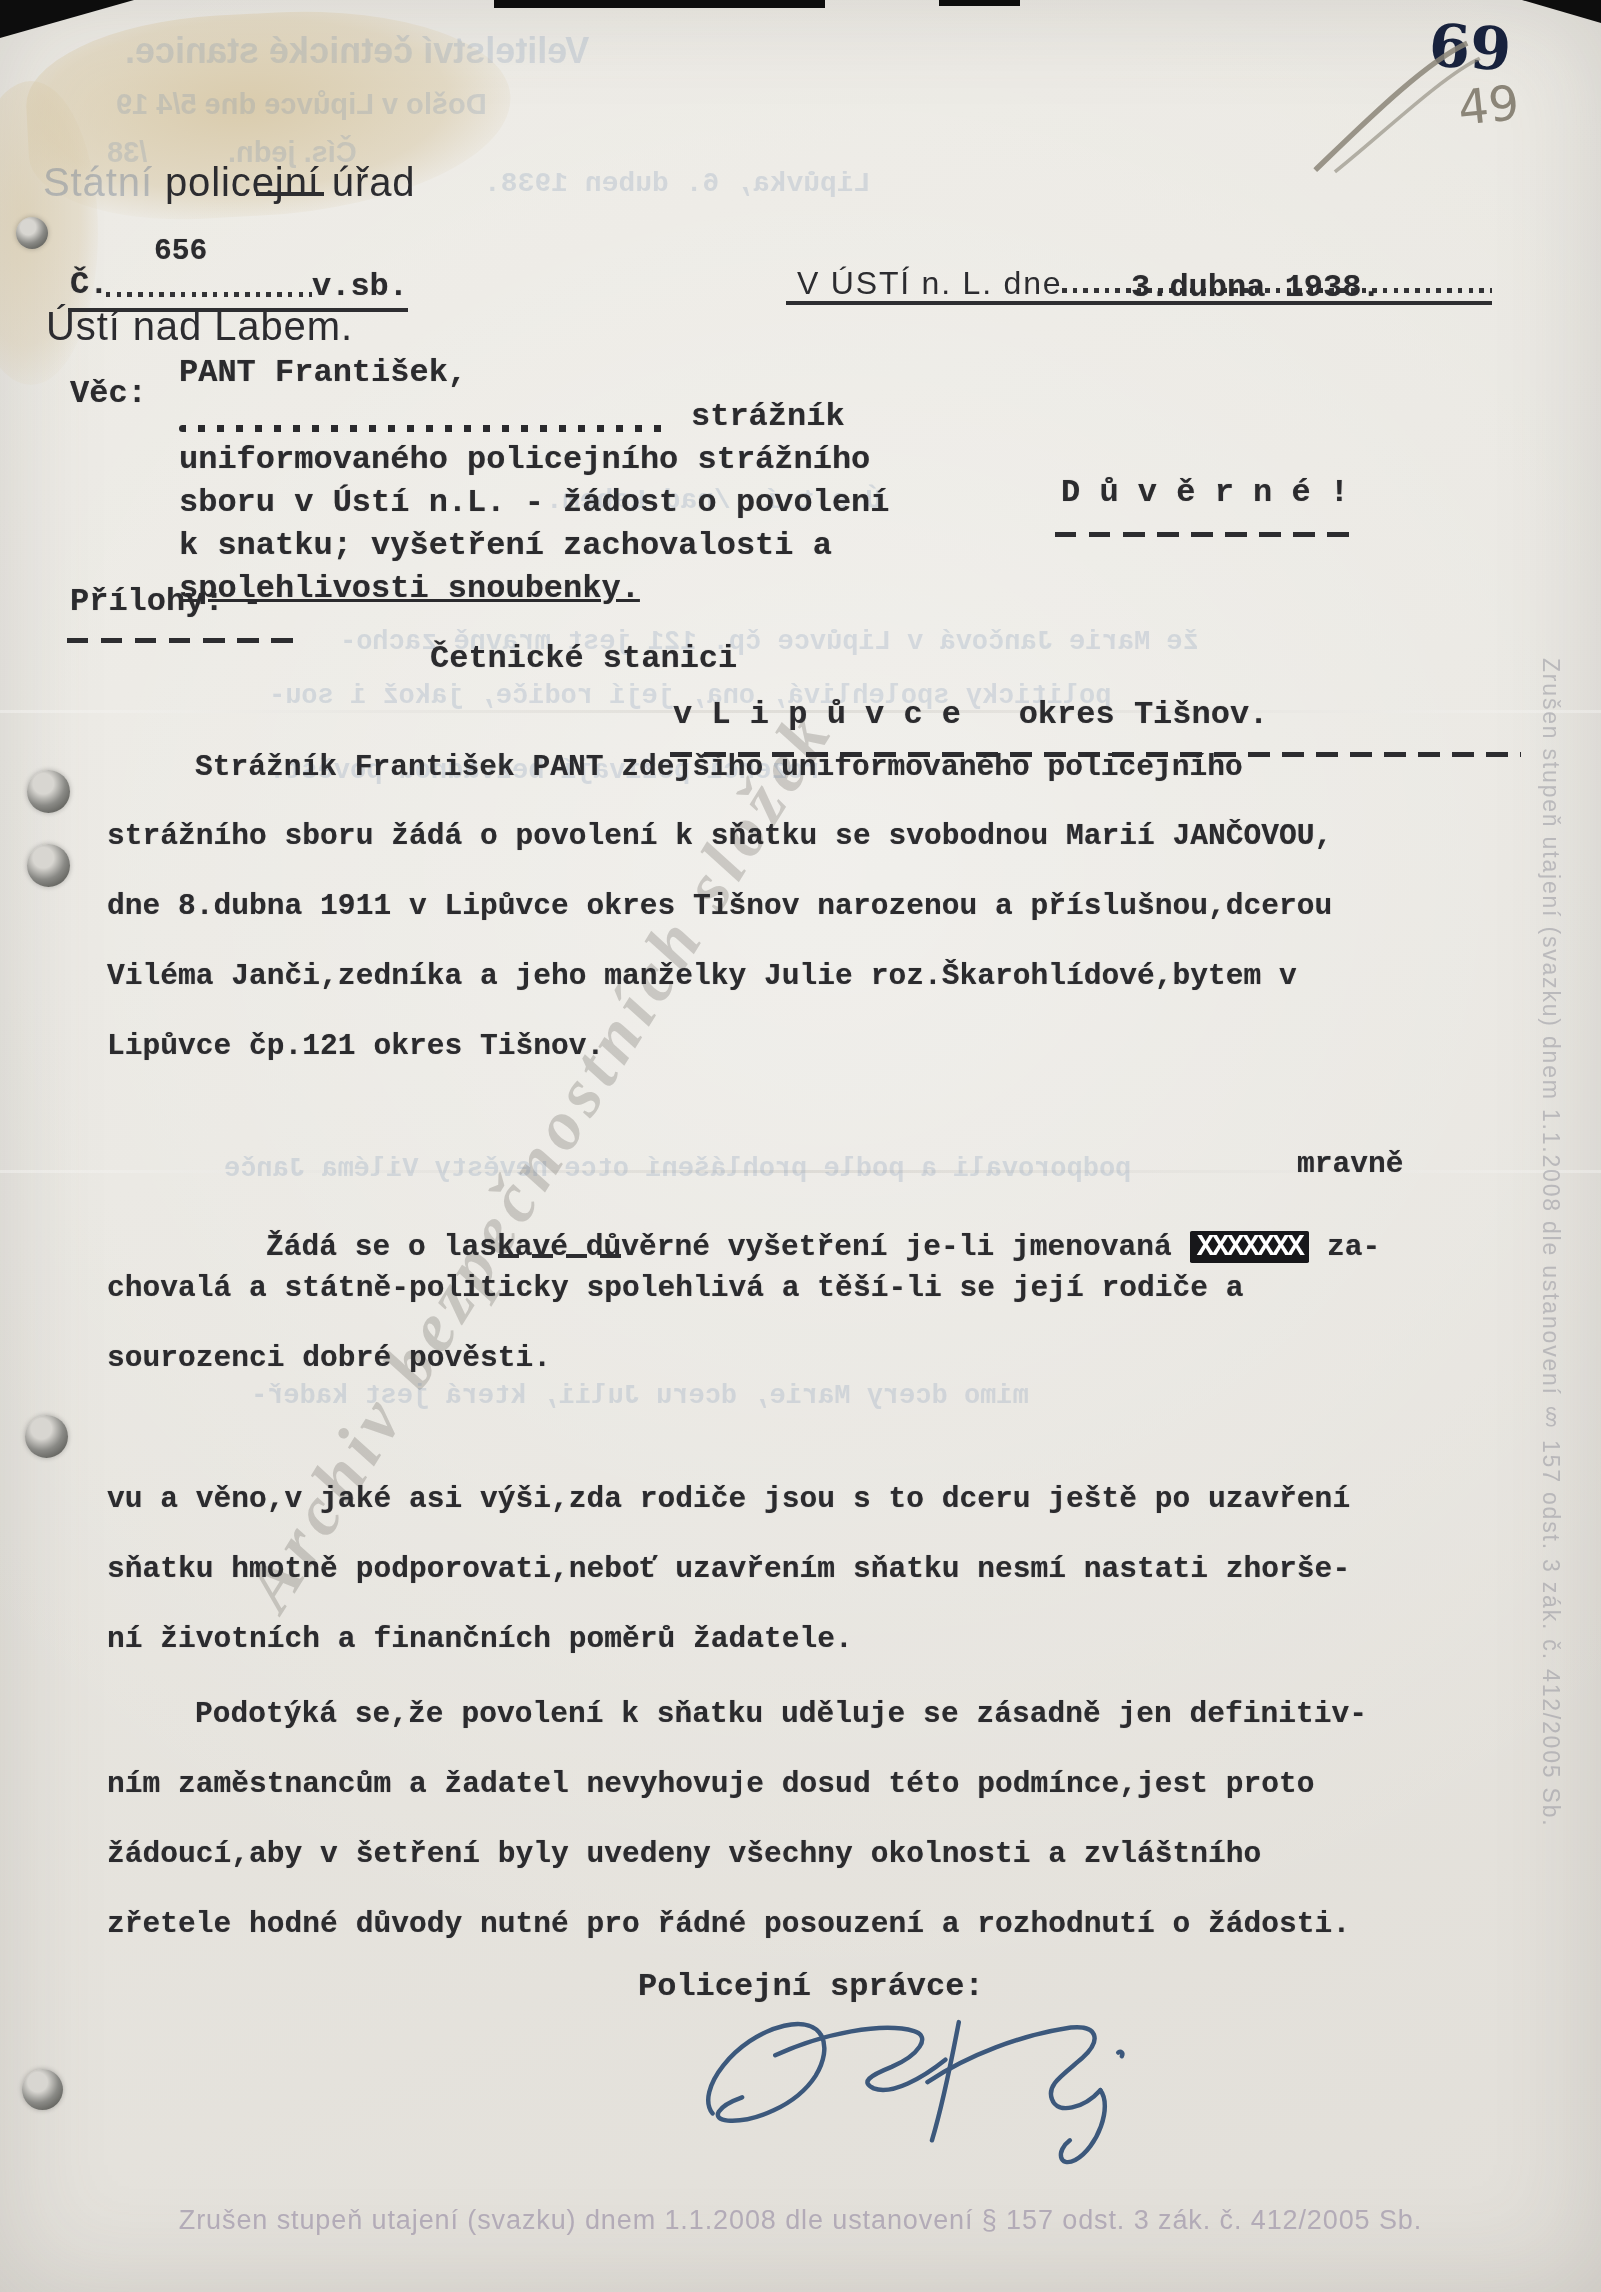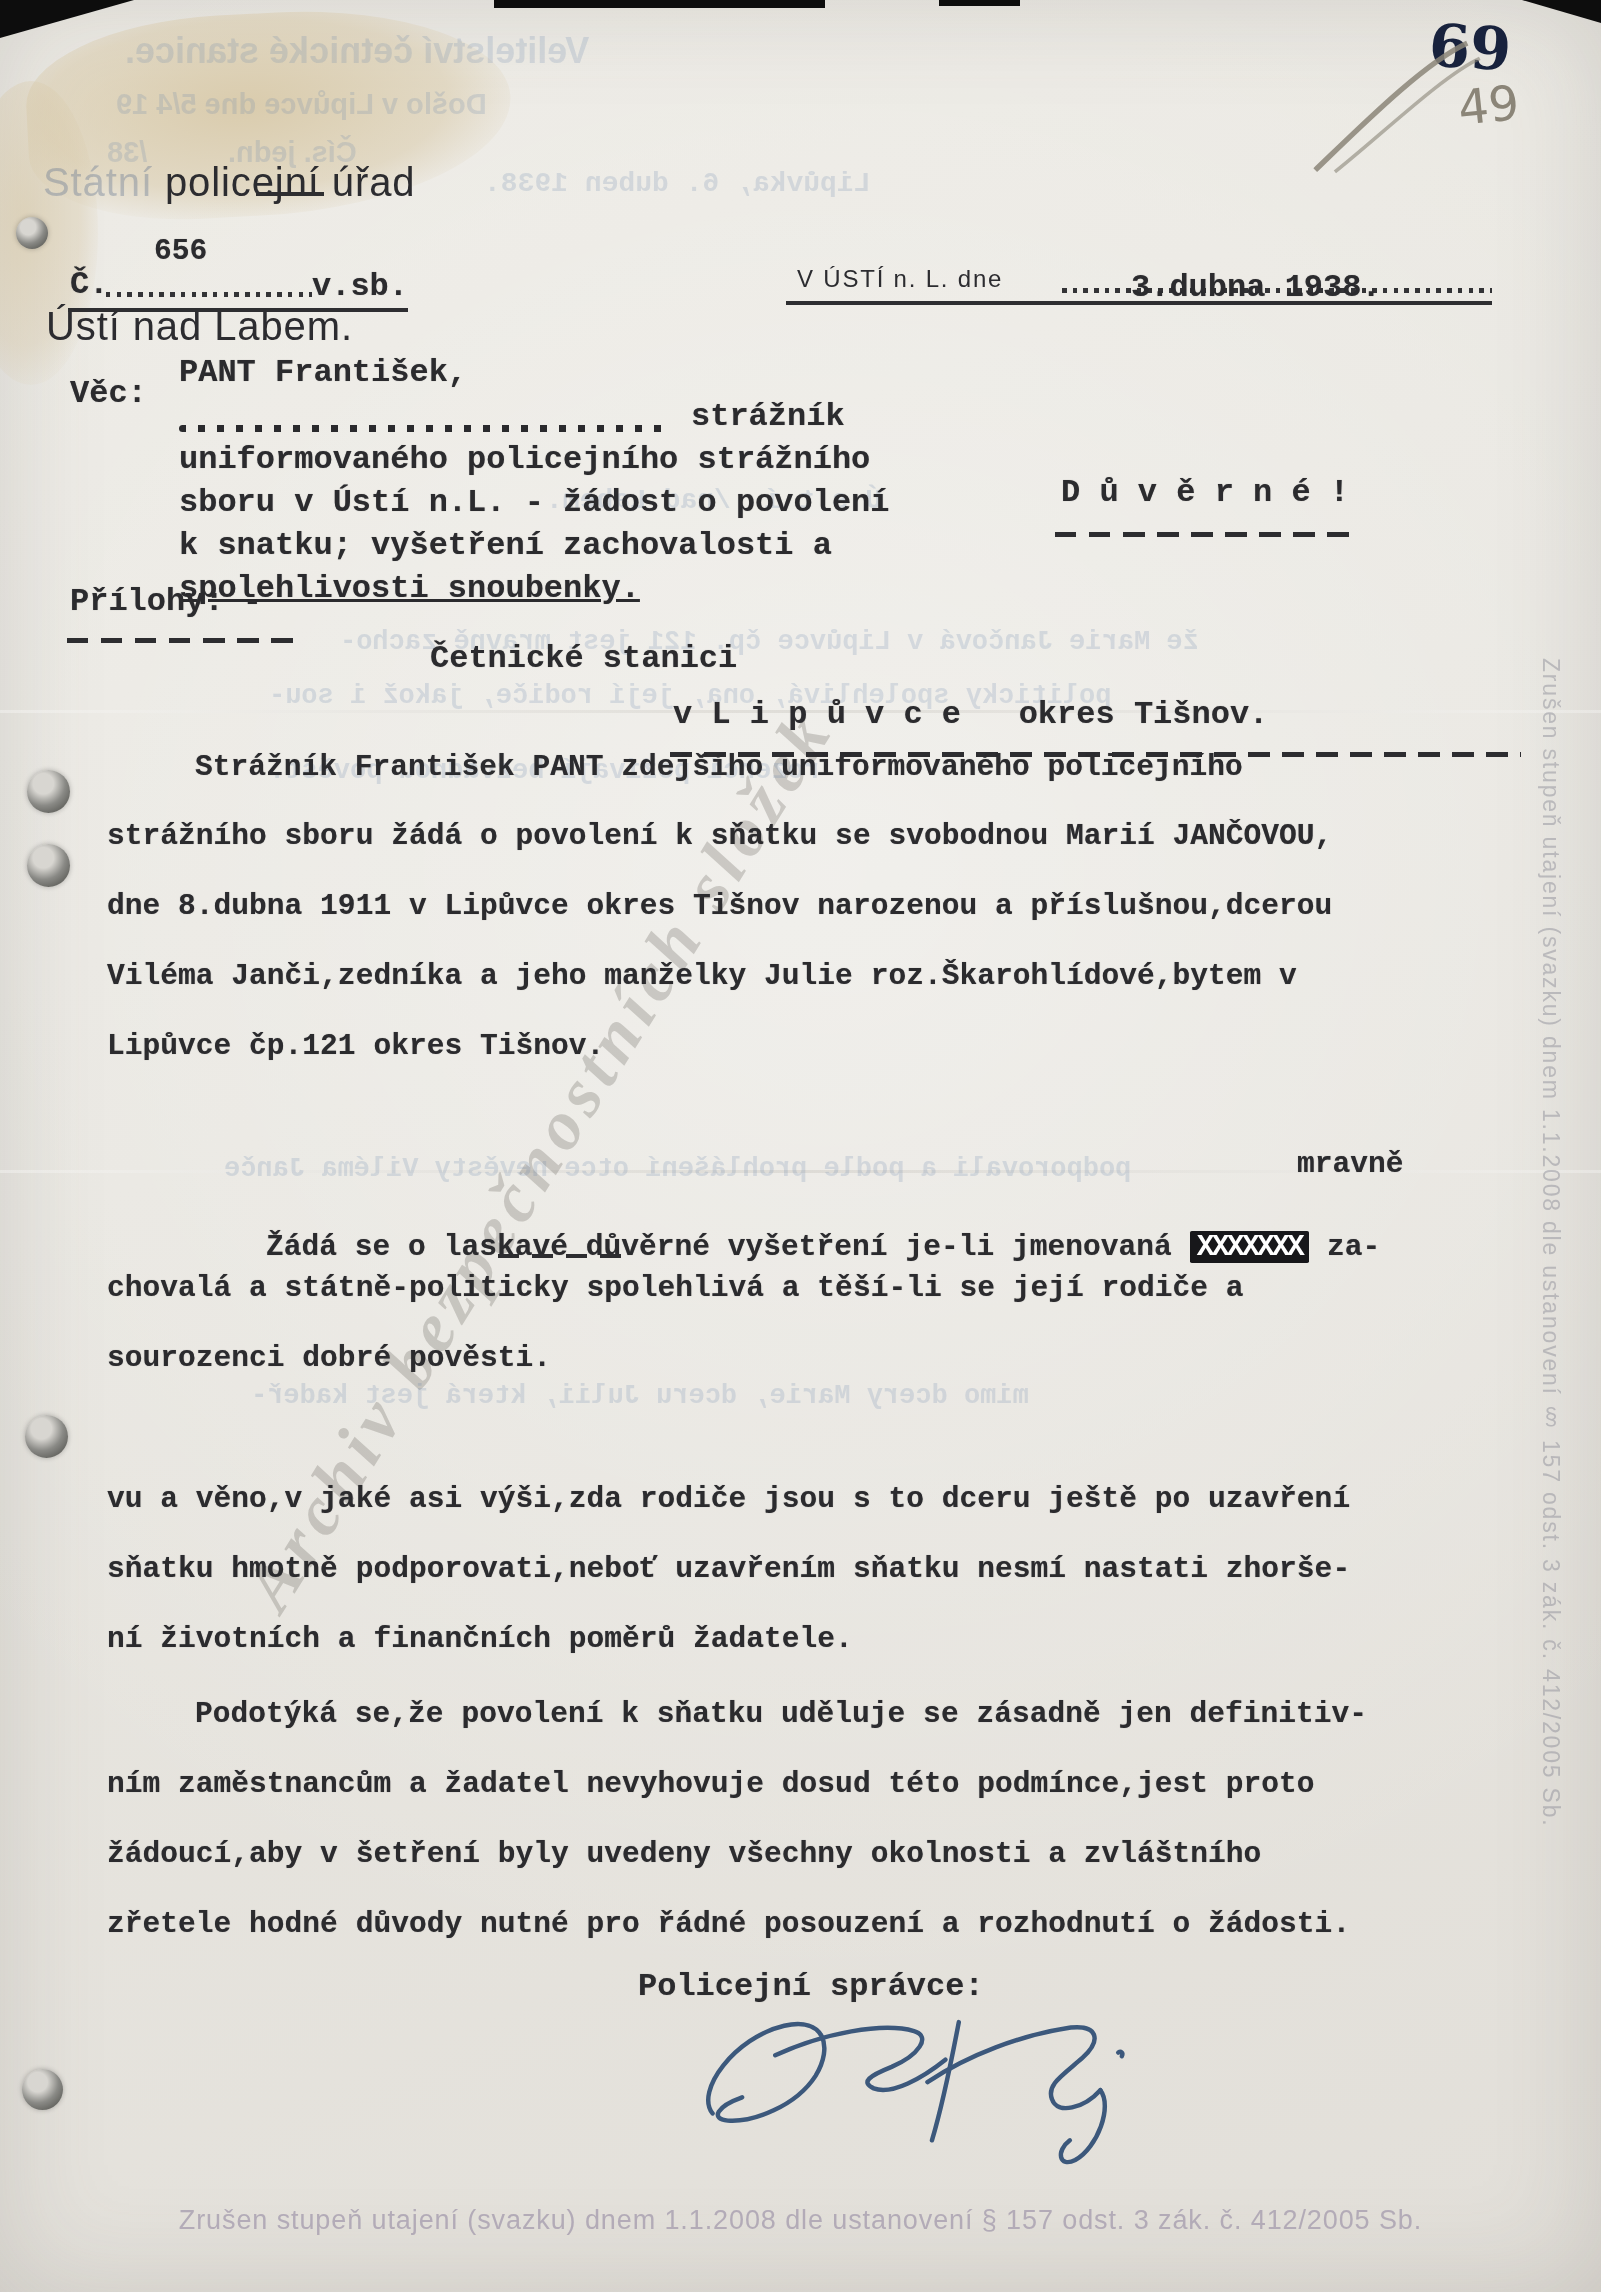--- a/index.html
+++ b/index.html
@@ -87,21 +87,21 @@
     <path d="M30 162 C 85 118, 150 55, 192 35" stroke="#8b8578" stroke-width="4" fill="none" opacity="0.6"></path>
   </svg>
   <div class="abs pencil" style="left:1458px;top:77px;font-size:48px;transform:rotate(-6deg);">49</div>
 
   <div class="abs tw tw36" style="left:70px;top:267px;">Č.</div>
   <div class="abs tw" style="left:154px;top:235px;">656</div>
   <div class="abs dotline" style="left:106px;top:292px;width:206px;"></div>
   <div class="abs tw tw36" style="left:312px;top:269px;">v.sb.</div>
   <div class="abs rule" style="left:68px;top:308px;width:340px;"></div>
 
-  <div class="abs print" style="left:797px;top:265px;font-size:24px;letter-spacing:1.8px;">V ÚSTÍ n. L. dne</div>
+  <div class="abs print" style="left:797px;top:265px;font-size:32px;letter-spacing:1.8px;">V ÚSTÍ n. L. dne</div>
   <div class="abs dotline" style="left:1062px;top:288px;width:430px;"></div>
   <div class="abs tw tw36" style="left:1115px;top:270px;margin-left:16px;">3.dubna 1938.</div>
   <div class="abs rule" style="left:786px;top:301px;width:706px;"></div>
 
   <div class="abs tw tw36" style="left:70px;top:376px;">Věc:</div>
   <div class="abs tw tw36" style="left:179px;top:355px;">PANT František,</div>
   <div class="abs dotline-big" style="left:179px;top:425px;width:488px;"></div>
   <div class="abs tw tw36" style="left:691px;top:399px;">strážník</div>
   <div class="abs tw tw36" style="left:179px;top:442px;">uniformovaného policejního strážního</div>
   <div class="abs tw tw36" style="left:179px;top:485px;">sboru v Ústí n.L. - žádost o povolení</div>

